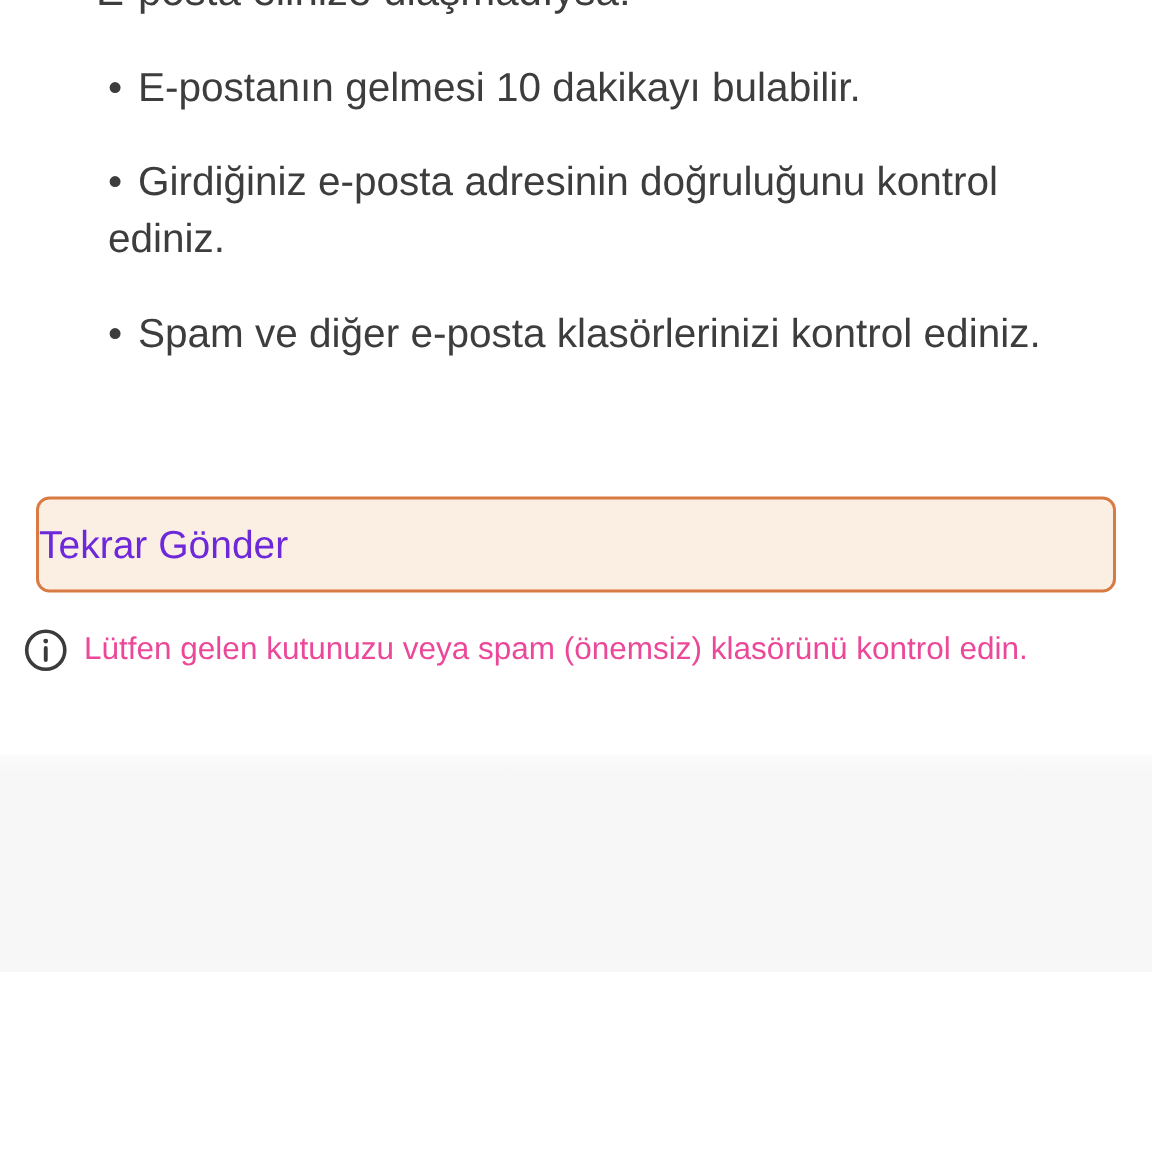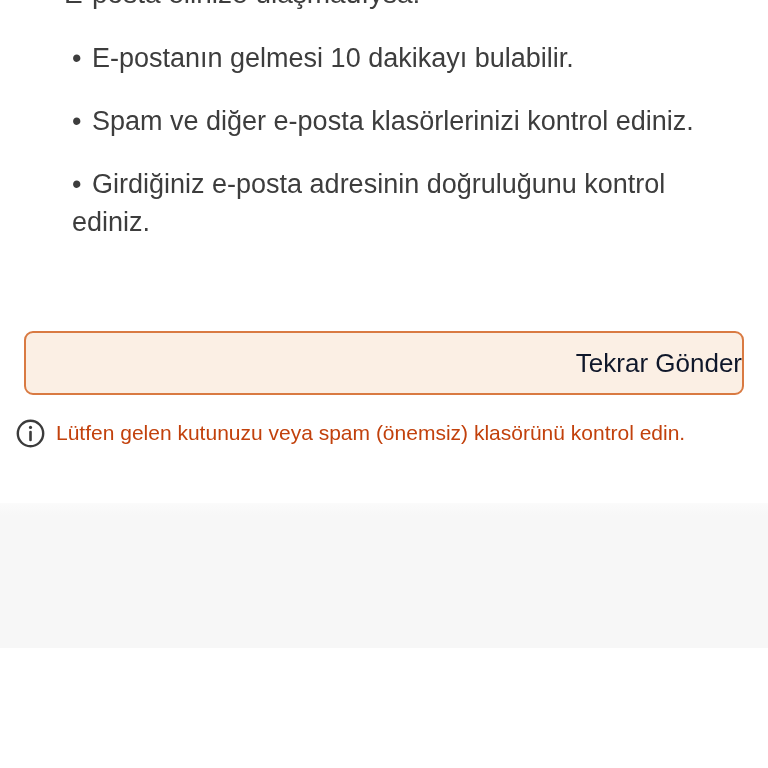--- a/index.html
+++ b/index.html
@@ -48,46 +48,46 @@
   
   .resend-button {
     position: absolute;
     top: 331px;
     left: 24px;
     width: 720px;
     height: 64px;
     background: #fbefe4;
     border: 2px solid #d97a42;
     border-radius: 9px;
-    color: #0f172a;
+    color: #6d28d9;
     font-family: "Liberation Sans", "DejaVu Sans", sans-serif;
     font-size: 26px;
     cursor: pointer;
-    text-align: right;
+    text-align: left;
   }
   
   .info-note {
     position: absolute;
     top: 418px;
     left: 16px;
     display: flex;
     align-items: center;
     width: 736px;
   }
   .info-icon {
     flex: 0 0 auto;
     width: 29px;
     height: 29px;
     margin-right: 11px;
   }
   .info-icon svg { display: block; width: 100%; height: 100%; }
   .info-note-text {
     font-size: 21px;
     line-height: 30px;
-    color: #c2410c;
+    color: #ec4899;
   }
   
   .bottom-section {
     position: absolute;
     top: 503px;
     left: 0;
     width: 768px;
     height: 265px;
     background: linear-gradient(#fbfbfb, #f7f7f7 12px);
   }
@@ -97,24 +97,24 @@
 
 <div class="screen">
 
   <div class="clipped-heading">E-posta elinize ulaşmadıysa:</div>
 
   <ul class="tips">
     <li>
       <span class="bullet">•</span><span>E-postanın gelmesi 10 dakikayı bulabilir.</span>
     </li>
     <li>
-      <span class="bullet">•</span><span>Spam ve diğer e-posta klasörlerinizi kontrol ediniz.</span>
+      <span class="bullet">•</span><span>Girdiğiniz e-posta adresinin doğruluğunu kontrol ediniz.</span>
     </li>
     <li>
-      <span class="bullet">•</span><span>Girdiğiniz e-posta adresinin doğruluğunu kontrol ediniz.</span>
+      <span class="bullet">•</span><span>Spam ve diğer e-posta klasörlerinizi kontrol ediniz.</span>
     </li>
   </ul>
 
   <button class="resend-button">Tekrar Gönder</button>
 
   <div class="info-note">
     <span class="info-icon">
       <svg viewBox="0 0 29 29" xmlns="http://www.w3.org/2000/svg">
         <circle cx="14.5" cy="14.5" r="12.7" fill="none" stroke="#3b3b3b" stroke-width="2.4"></circle>
         <line x1="14.5" y1="13" x2="14.5" y2="21" stroke="#3b3b3b" stroke-width="2.6" stroke-linecap="round"></line>

